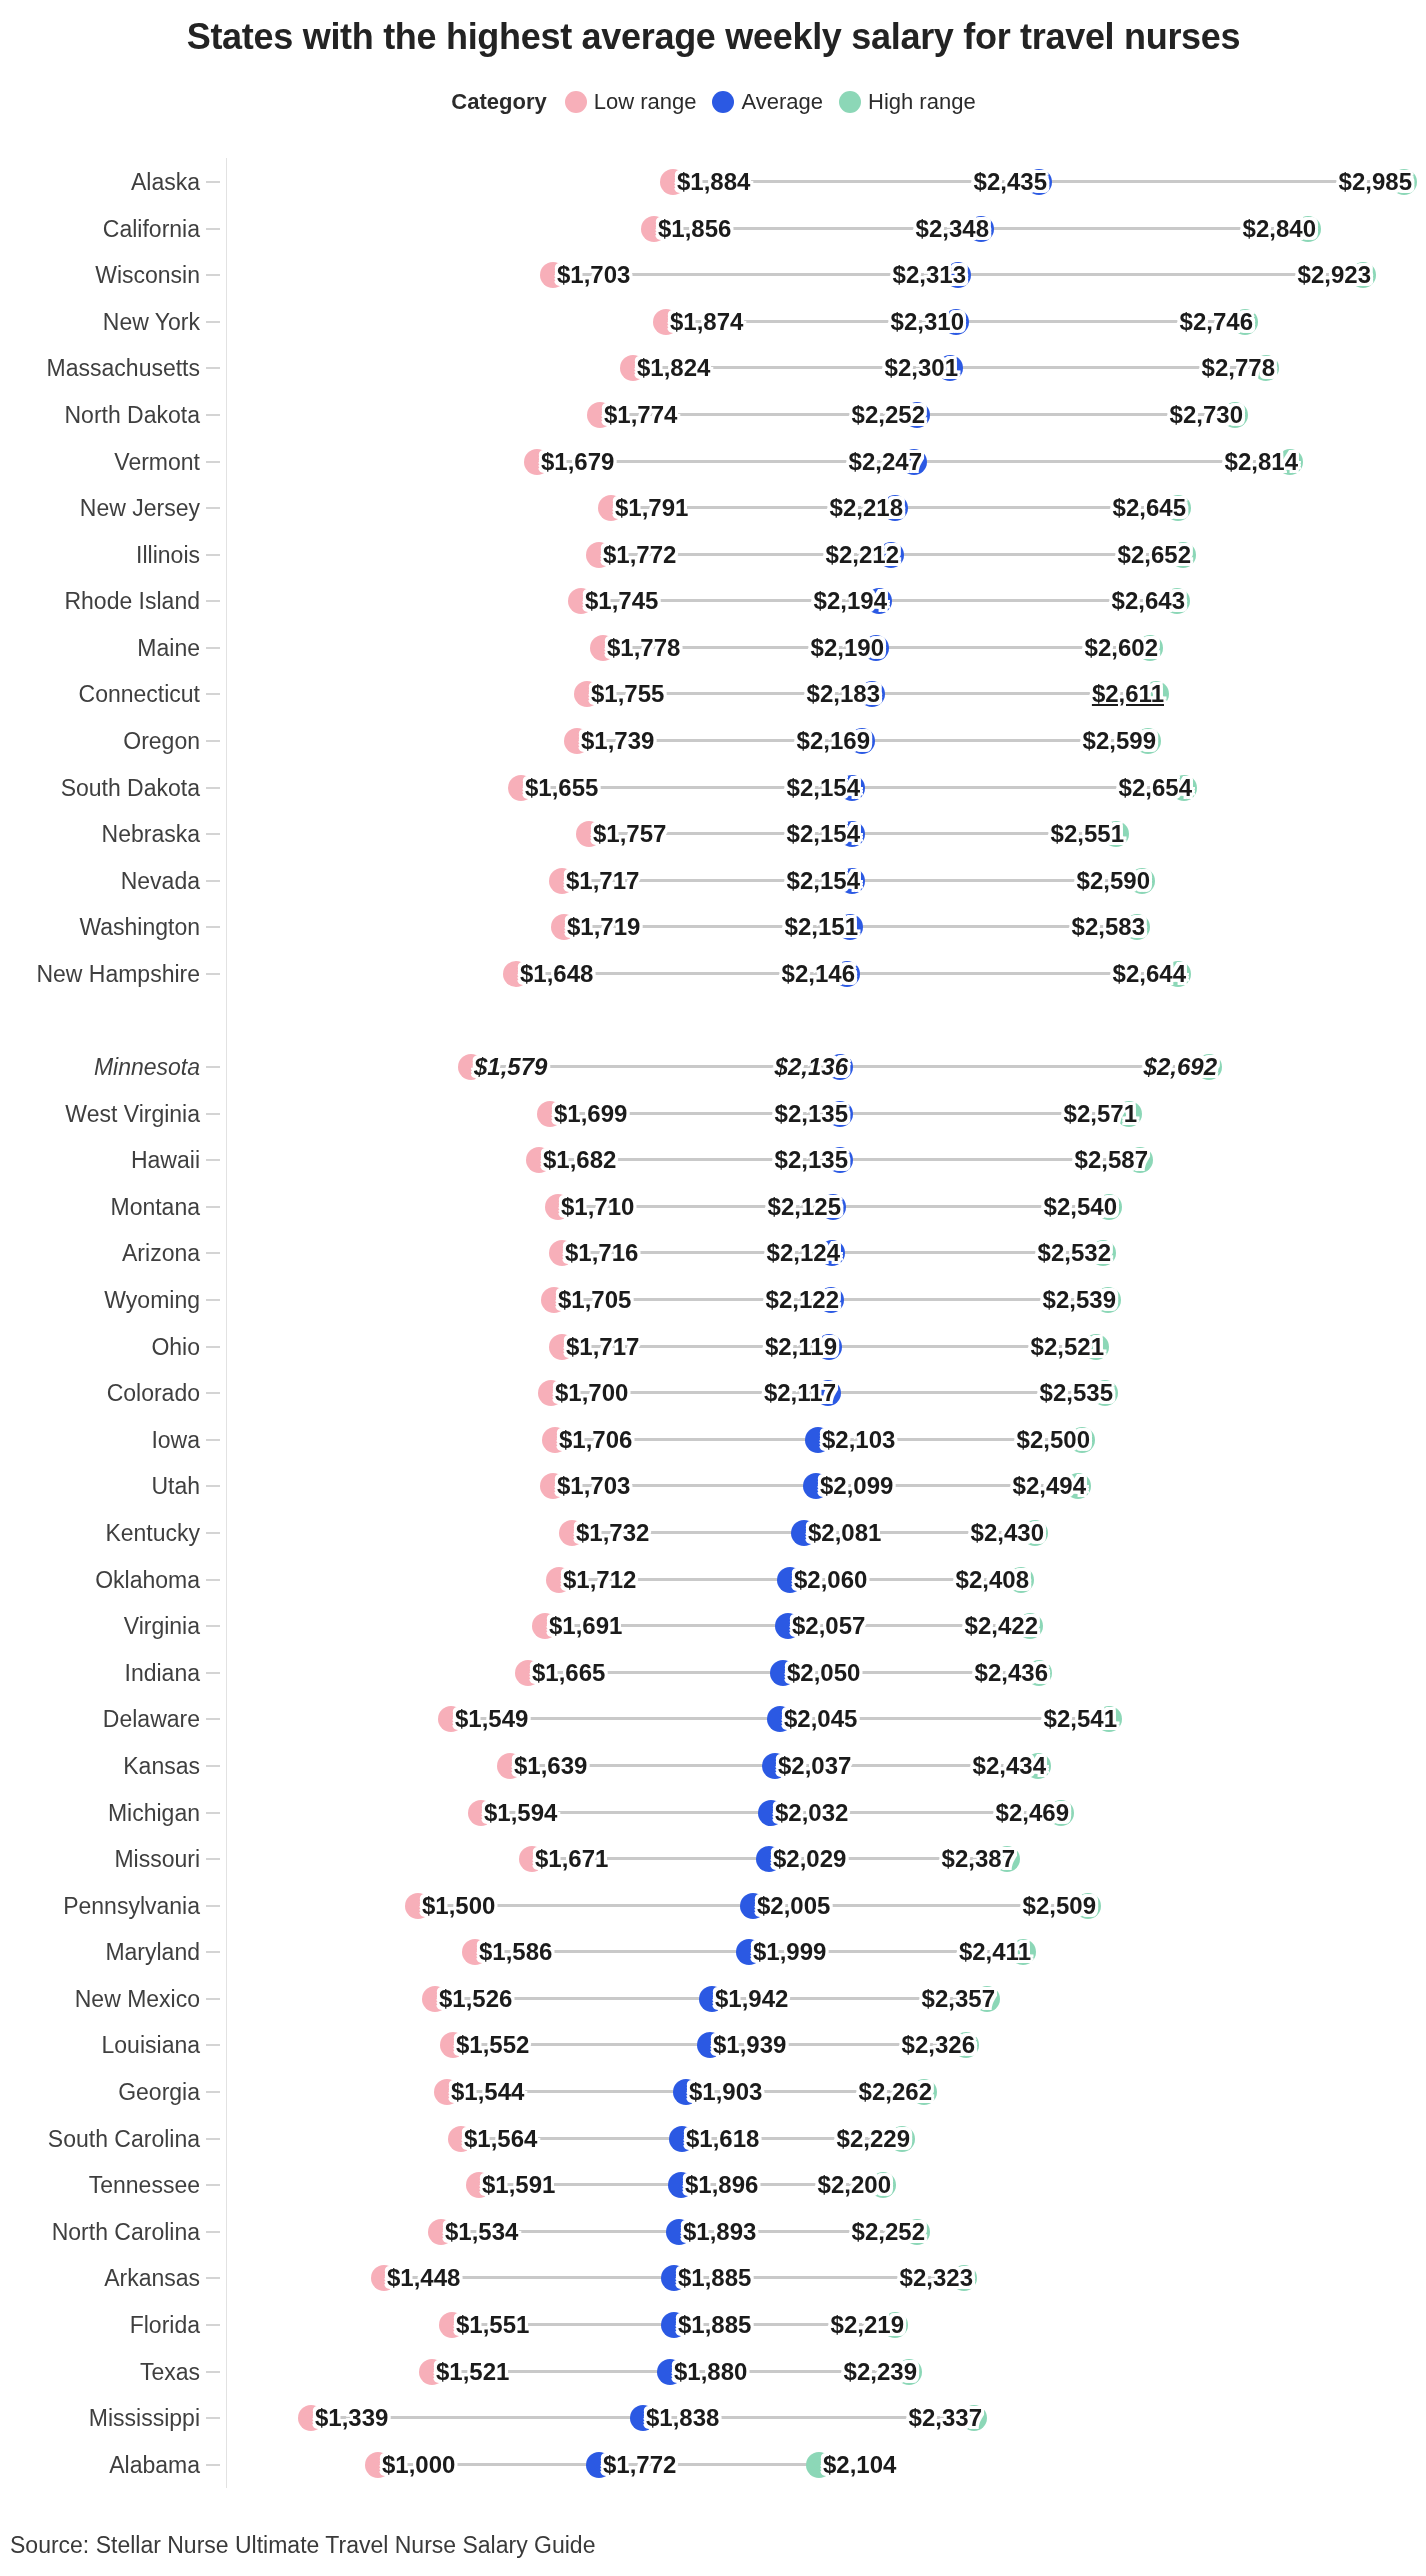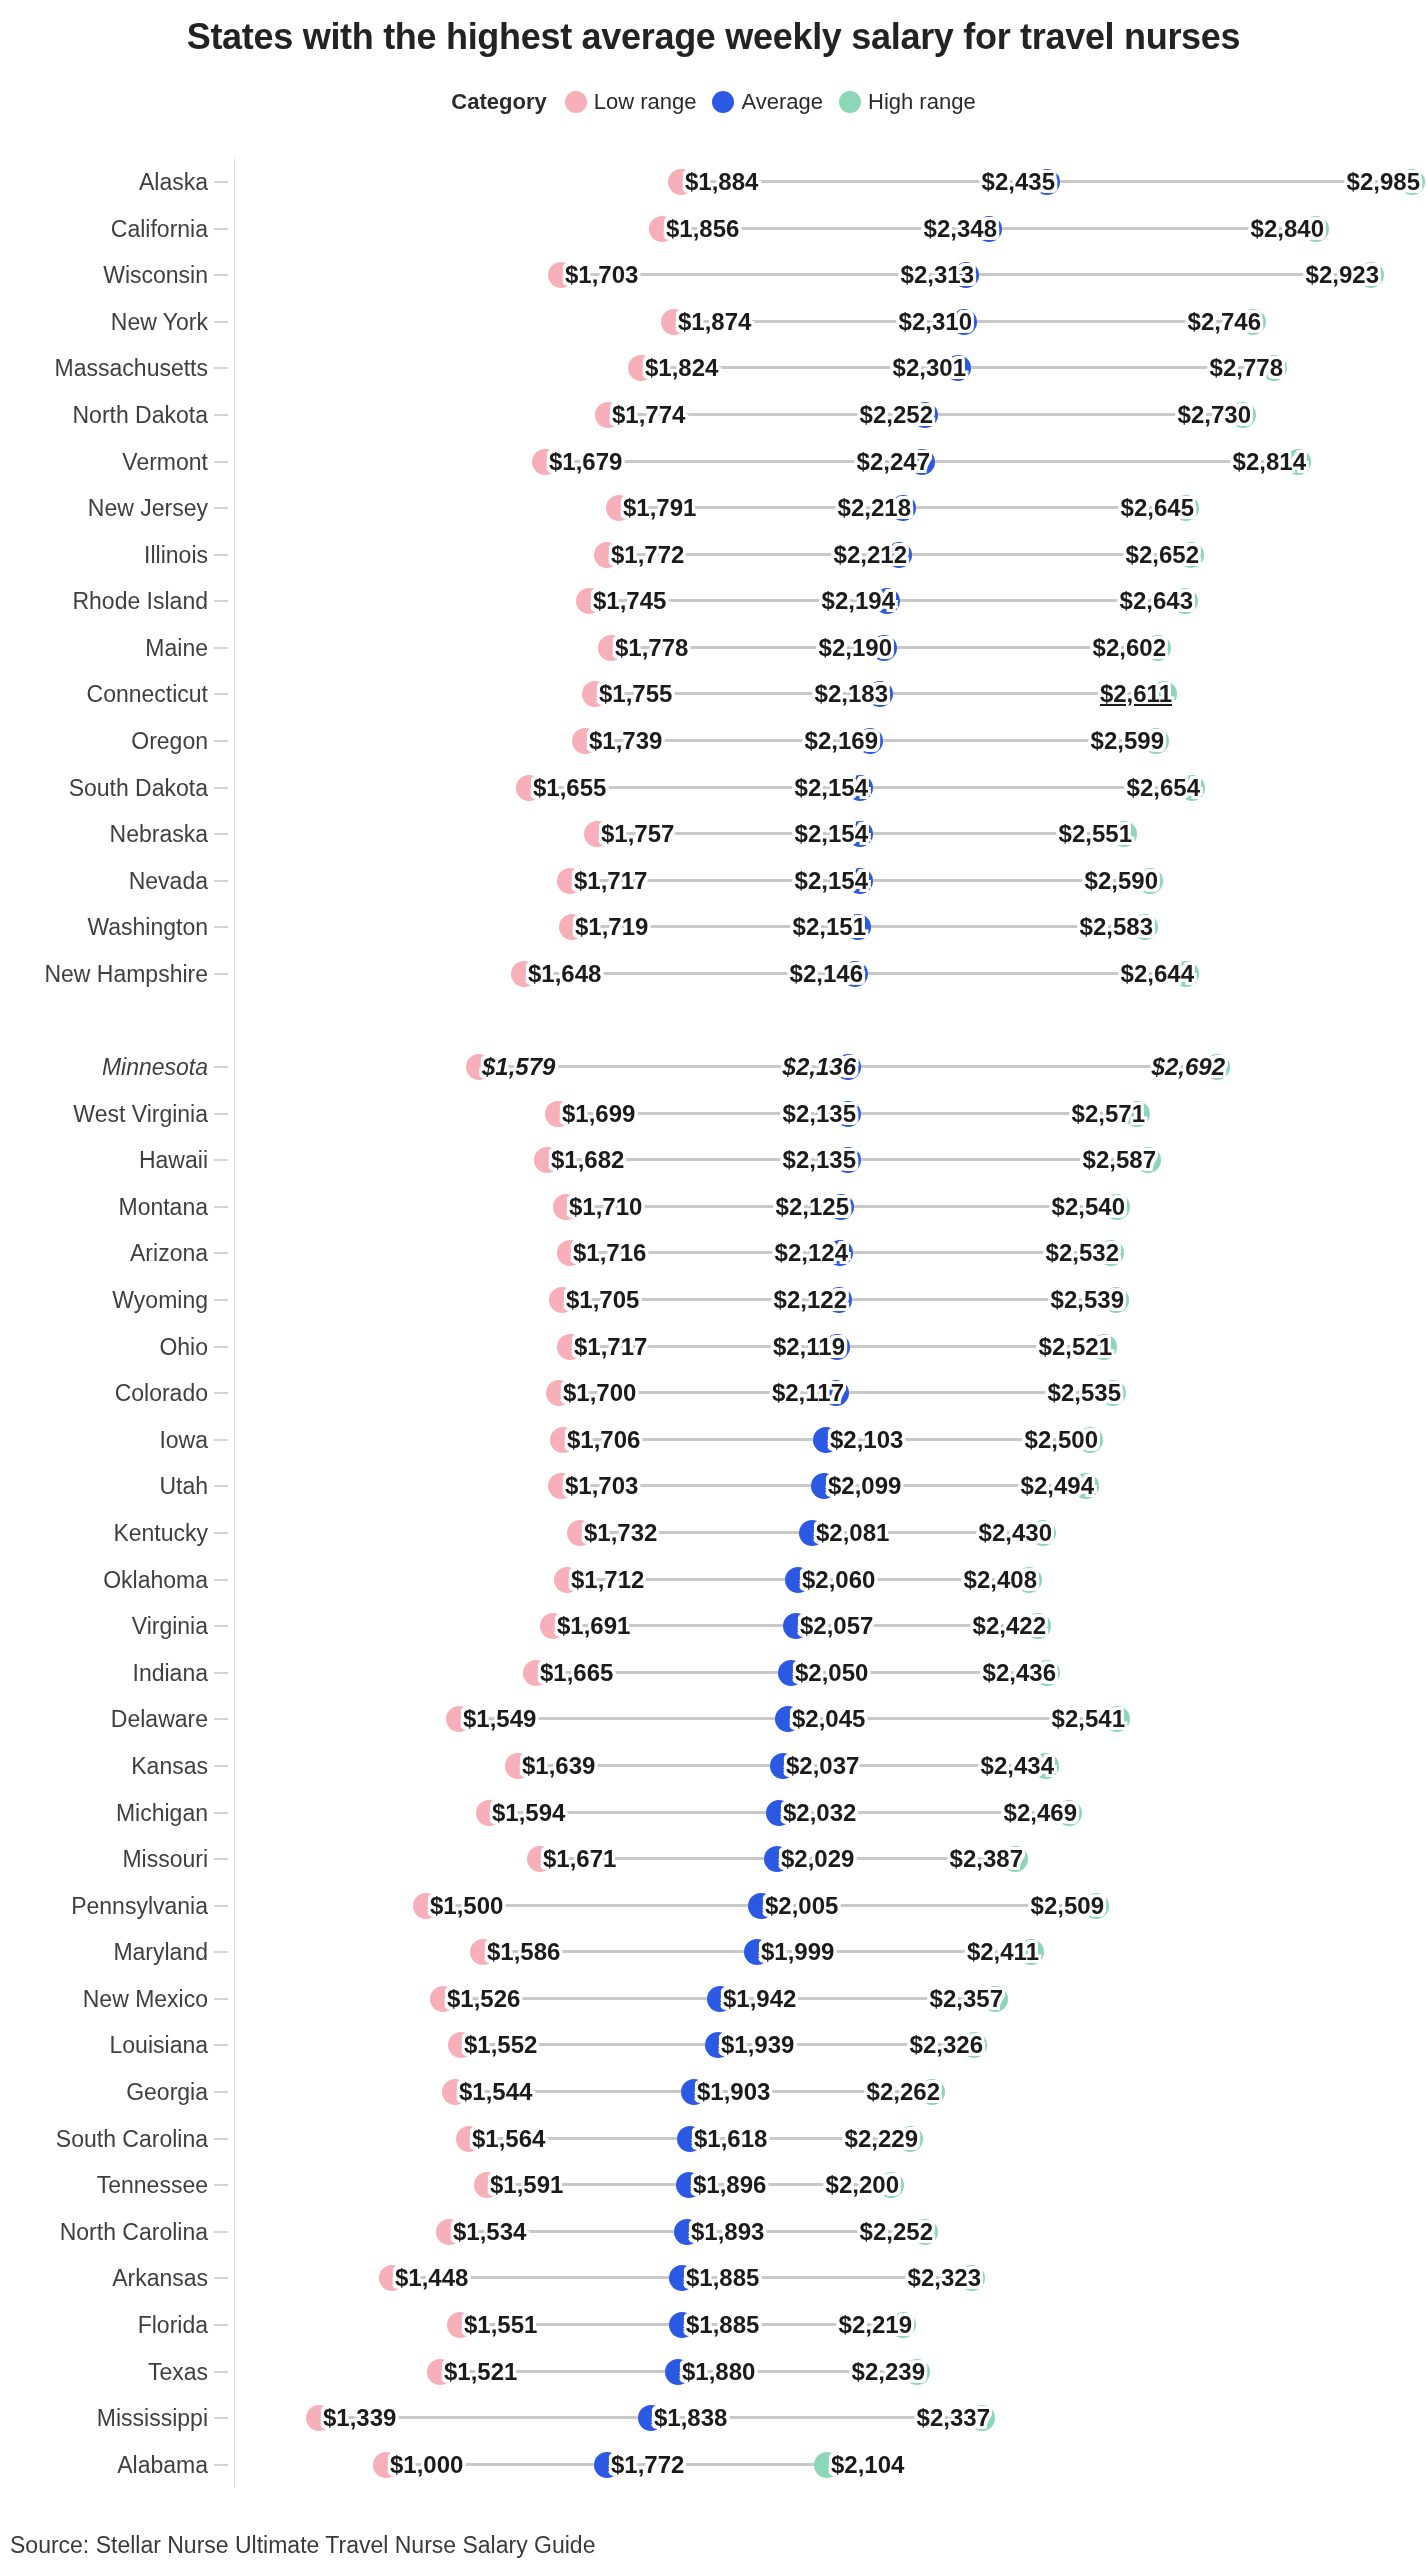--- a/index.html
+++ b/index.html
@@ -12,21 +12,21 @@
     font-size:36px;font-weight:700;color:#232323;letter-spacing:-0.3px;
   }
   .legend{
     position:absolute;top:89px;left:0;width:1427px;
     display:flex;justify-content:center;align-items:center;gap:16px;
     font-size:22px;color:#2b2b2b;
   }
   .legend .cat{font-weight:700;margin-right:2px;}
   .legend-item{display:flex;align-items:center;gap:7px;}
   .legend-dot{width:22px;height:22px;border-radius:50%;}
-  #chart{position:absolute;top:158px;left:12px;width:1212px;height:2330px;}
+  #chart{position:absolute;top:158px;left:4px;width:1212px;height:2330px;}
   .axis-line{position:absolute;left:222px;top:0;width:1px;height:2330px;background:#e2e2e2;}
   .row{position:absolute;left:0;width:1427px;height:47px;}
   .state-label{
     position:absolute;left:0;top:50%;transform:translateY(-50%);
     width:196px;text-align:right;font-size:23px;color:#3f3f3f;white-space:nowrap;
   }
   .tick{position:absolute;left:202px;top:50%;margin-top:-1px;width:14px;height:2px;background:#d4d4d4;}
   .range-line{position:absolute;top:50%;margin-top:-2px;height:3.5px;background:#c9c9c9;z-index:1;border-radius:2px;}
   .dot{position:absolute;top:50%;width:26px;height:26px;margin-top:-13px;border-radius:50%;z-index:2;}
   .val{

